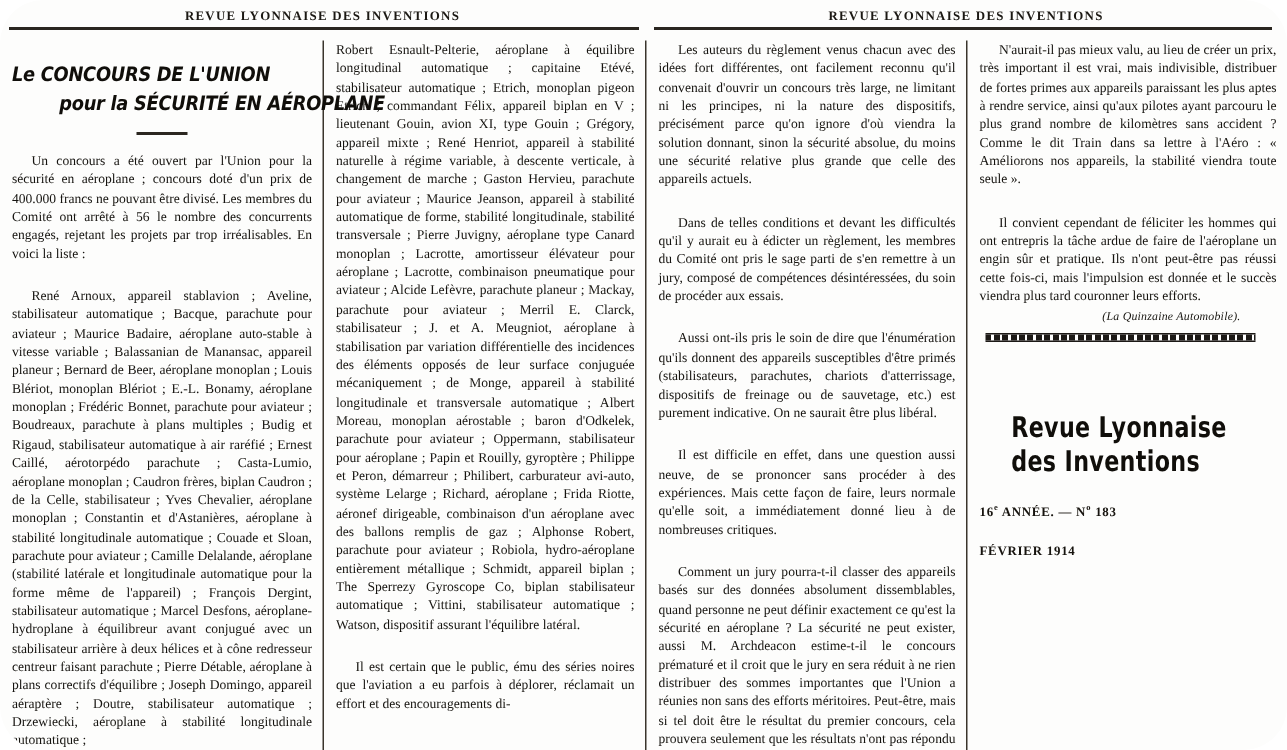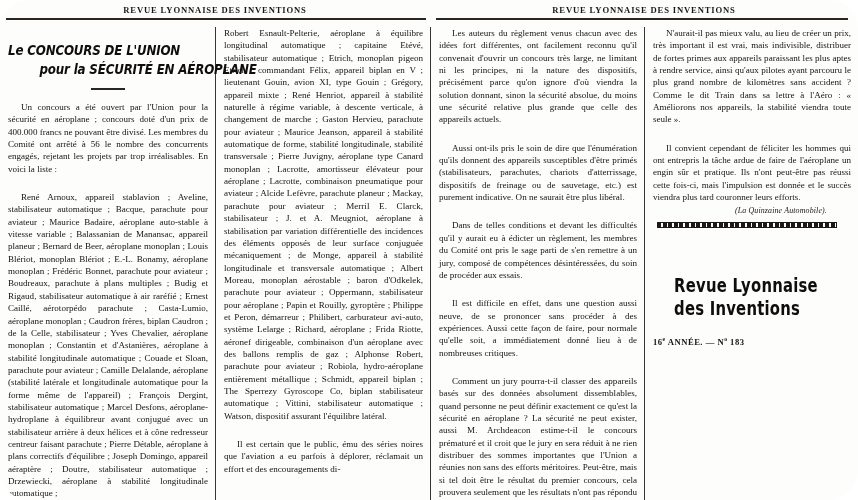--- a/index.html
+++ b/index.html
@@ -179,37 +179,38 @@
 
   <div class="half half-right">
 
     <div class="running-head">REVUE LYONNAISE DES INVENTIONS</div>
     <div class="head-rule"></div>
 
     <div class="cols">
 
       <div class="col rule-left">
         <p class="body-text indent">Les auteurs du règlement venus chacun avec des idées fort différentes, ont facilement reconnu qu'il convenait d'ouvrir un concours très large, ne limitant ni les principes, ni la nature des dispositifs, précisément parce qu'on ignore d'où viendra la solution donnant, sinon la sécurité absolue, du moins une sécurité relative plus grande que celle des appareils actuels.</p>
+        <p class="body-text indent">Dans de telles conditions et devant les difficultés qu'il y aurait eu à édicter un règlement, les membres du Comité ont pris le sage parti de s'en remettre à un jury, composé de compétences désintéressées, du soin de procéder aux essais.</p>
         <p class="body-text indent">Aussi ont-ils pris le soin de dire que l'énumération qu'ils donnent des appareils susceptibles d'être primés (stabilisateurs, parachutes, chariots d'atterrissage, dispositifs de freinage ou de sauvetage, etc.) est purement indicative. On ne saurait être plus libéral.</p>
-        <p class="body-text indent">Dans de telles conditions et devant les difficultés qu'il y aurait eu à édicter un règlement, les membres du Comité ont pris le sage parti de s'en remettre à un jury, composé de compétences désintéressées, du soin de procéder aux essais.</p>
-        <p class="body-text indent">Il est difficile en effet, dans une question aussi neuve, de se prononcer sans procéder à des expériences. Aussi cette façon de faire, pour normale qu'elle soit, a immédiatement donné lieu à de nombreuses critiques.</p>
+        <p class="body-text indent">Il est difficile en effet, dans une question aussi neuve, de se prononcer sans procéder à des expériences. Mais cette façon de faire, leurs normale qu'elle soit, a immédiatement donné lieu à de nombreuses critiques.</p>
         <p class="body-text indent">Comment un jury pourra-t-il classer des appareils basés sur des données absolument dissemblables, quand personne ne peut définir exactement ce qu'est la sécurité en aéroplane ? La sécurité ne peut exister, aussi M. Archdeacon estime-t-il le concours prématuré et il croit que le jury en sera réduit à ne rien distribuer des sommes importantes que l'Union a réunies non sans des efforts méritoires. Peut-être, mais si tel doit être le résultat du premier concours, cela prouvera seulement que les résultats n'ont pas répondu à l'attente de tous</p>
       </div>
 
       <div class="col rule-left">
         <p class="body-text indent">N'aurait-il pas mieux valu, au lieu de créer un prix, très important il est vrai, mais indivisible, distribuer de fortes primes aux appareils paraissant les plus aptes à rendre service, ainsi qu'aux pilotes ayant parcouru le plus grand nombre de kilomètres sans accident ? Comme le dit Train dans sa lettre à l'Aéro : « Améliorons nos appareils, la stabilité viendra toute seule ».</p>
         <p class="body-text indent">Il convient cependant de féliciter les hommes qui ont entrepris la tâche ardue de faire de l'aéroplane un engin sûr et pratique. Ils n'ont peut-être pas réussi cette fois-ci, mais l'impulsion est donnée et le succès viendra plus tard couronner leurs efforts.</p>
 
         <div class="credit">(La Quinzaine Automobile).</div>
 
         <div class="end-rule"></div>
 
         <div class="masthead">
           <div class="masthead-line">Revue Lyonnaise</div>
           <div class="masthead-line">des Inventions</div>
           <div class="masthead-sub">16<span class="sup">e</span> ANNÉE. — N<span class="sup">o</span> 183</div>
+          <div class="masthead-sub">FÉVRIER 1914</div>
         </div>
       </div>
 
     </div>
   </div>
 
 </div>
 
 </body></html>

